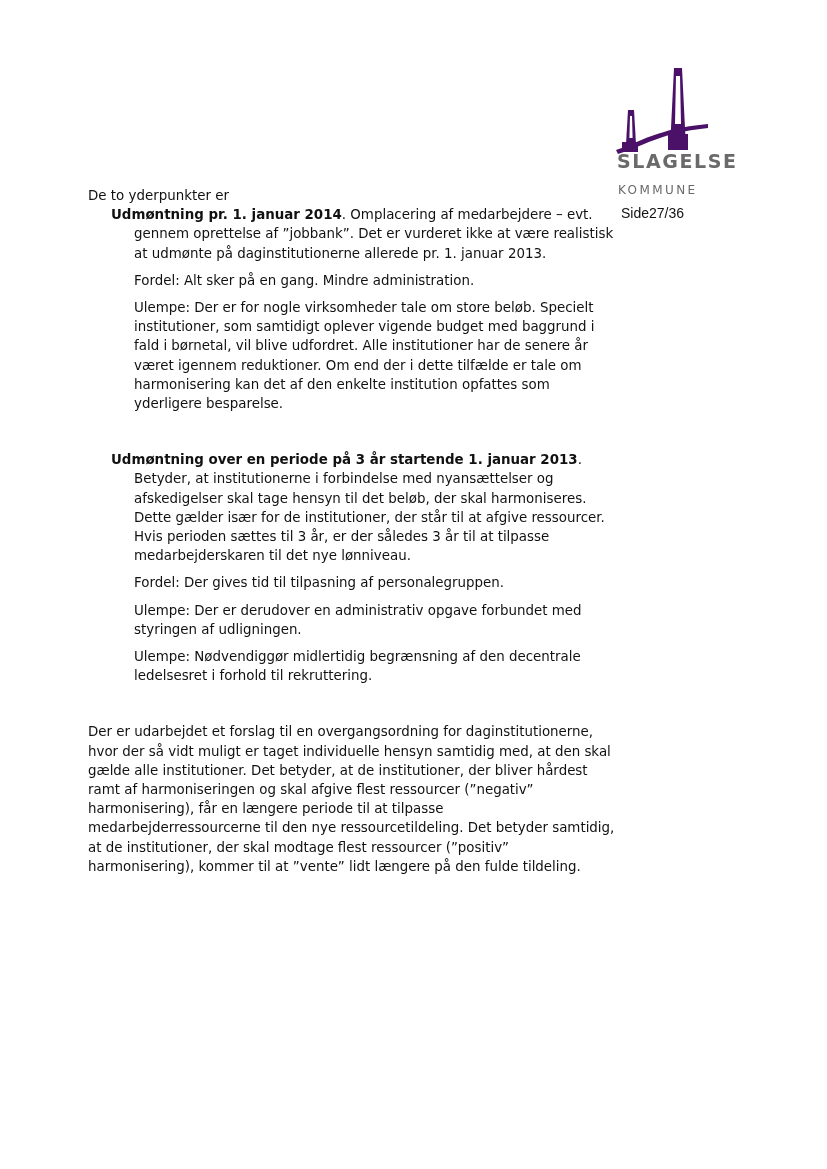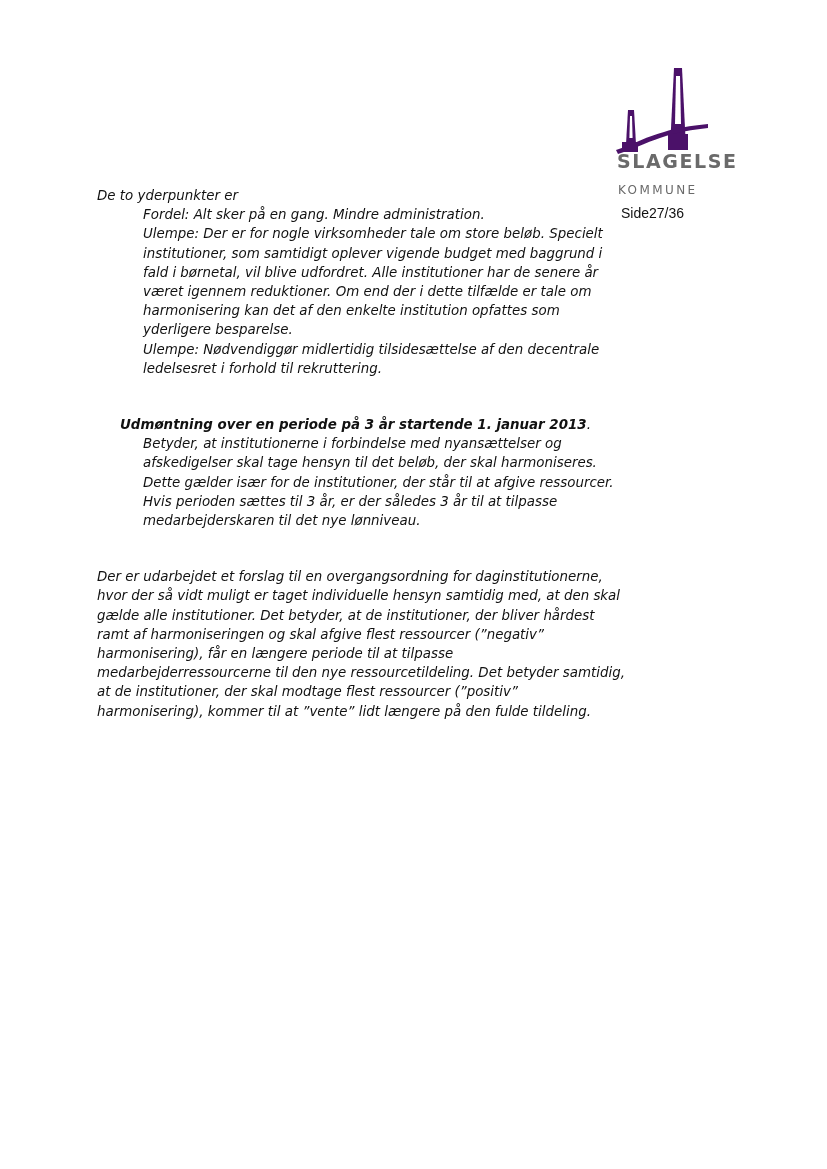--- a/index.html
+++ b/index.html
@@ -46,39 +46,39 @@
     .page-number {
       position: absolute;
       left: 621px;
       top: 205px;
       font-family: "Liberation Sans", sans-serif;
       font-size: 14px;
       color: #111;
     }
     .content {
       position: absolute;
-      left: 97px;
+      left: 88px;
       top: 186px;
       width: 530px;
       font-size: 13.4px;
       line-height: 19.2px;
-      font-style: italic;
     }
     .content p { margin: 0; }
     .intro { margin-bottom: 5px; }
     .option {
       margin-left: 23px;
     }
     .option .lead {
       text-indent: -23px;
       padding-left: 23px;
       margin: 0;
     }
     .option .sub {
       padding-left: 23px;
+      margin-top: 8px;
     }
     .option .lead b { font-weight: bold; }
     .option-1 { }
     .option-2 { margin-top: 37px; }
     .para-1 { margin-top: 37px !important; }
     .para-2 { margin-top: 37px !important; }
   </style>
 </head>
 <body>
 
@@ -98,23 +98,26 @@
   </svg>
 </div>
 <div class="logo-name">SLAGELSE</div>
 <div class="logo-sub">KOMMUNE</div>
 <div class="page-number">Side27/36</div>
 
 <div class="content">
   <p class="intro">De to yderpunkter er</p>
 
   <div class="option option-1">
+    <p class="lead"><b>Udmøntning pr. 1. januar 2014</b><span>. Omplacering af medarbejdere – evt. gennem oprettelse af ”jobbank”. Det er vurderet ikke at være realistisk at udmønte på daginstitutionerne allerede pr. 1. januar 2013.</span></p>
     <p class="sub">Fordel: Alt sker på en gang. Mindre administration.</p>
     <p class="sub">Ulempe: Der er for nogle virksomheder tale om store beløb. Specielt institutioner, som samtidigt oplever vigende budget med baggrund i fald i børnetal, vil blive udfordret. Alle institutioner har de senere år været igennem reduktioner. Om end der i dette tilfælde er tale om harmonisering kan det af den enkelte institution opfattes som yderligere besparelse.</p>
-    <p class="sub">Ulempe: Nødvendiggør midlertidig tilsidesættelse af den decentrale ledelsesret i forhold til rekruttering.</p>
   </div>
 
   <div class="option option-2">
     <p class="lead"><b>Udmøntning over en periode på 3 år startende 1. januar 2013</b><span>. Betyder, at institutionerne i forbindelse med nyansættelser og afskedigelser skal tage hensyn til det beløb, der skal harmoniseres. Dette gælder især for de institutioner, der står til at afgive ressourcer. Hvis perioden sættes til 3 år, er der således 3 år til at tilpasse medarbejderskaren til det nye lønniveau.</span></p>
+    <p class="sub">Fordel: Der gives tid til tilpasning af personalegruppen.</p>
+    <p class="sub">Ulempe: Der er derudover en administrativ opgave forbundet med styringen af udligningen.</p>
+    <p class="sub">Ulempe: Nødvendiggør midlertidig begrænsning af den decentrale ledelsesret i forhold til rekruttering.</p>
   </div>
 
   <p class="para-1">Der er udarbejdet et forslag til en overgangsordning for daginstitutionerne, hvor der så vidt muligt er taget individuelle hensyn samtidig med, at den skal gælde alle institutioner. Det betyder, at de institutioner, der bliver hårdest ramt af harmoniseringen og skal afgive flest ressourcer (”negativ” harmonisering), får en længere periode til at tilpasse medarbejderressourcerne til den nye ressourcetildeling. Det betyder samtidig, at de institutioner, der skal modtage flest ressourcer (”positiv” harmonisering), kommer til at ”vente” lidt længere på den fulde tildeling.</p>
 </div>
 
 </body></html>

